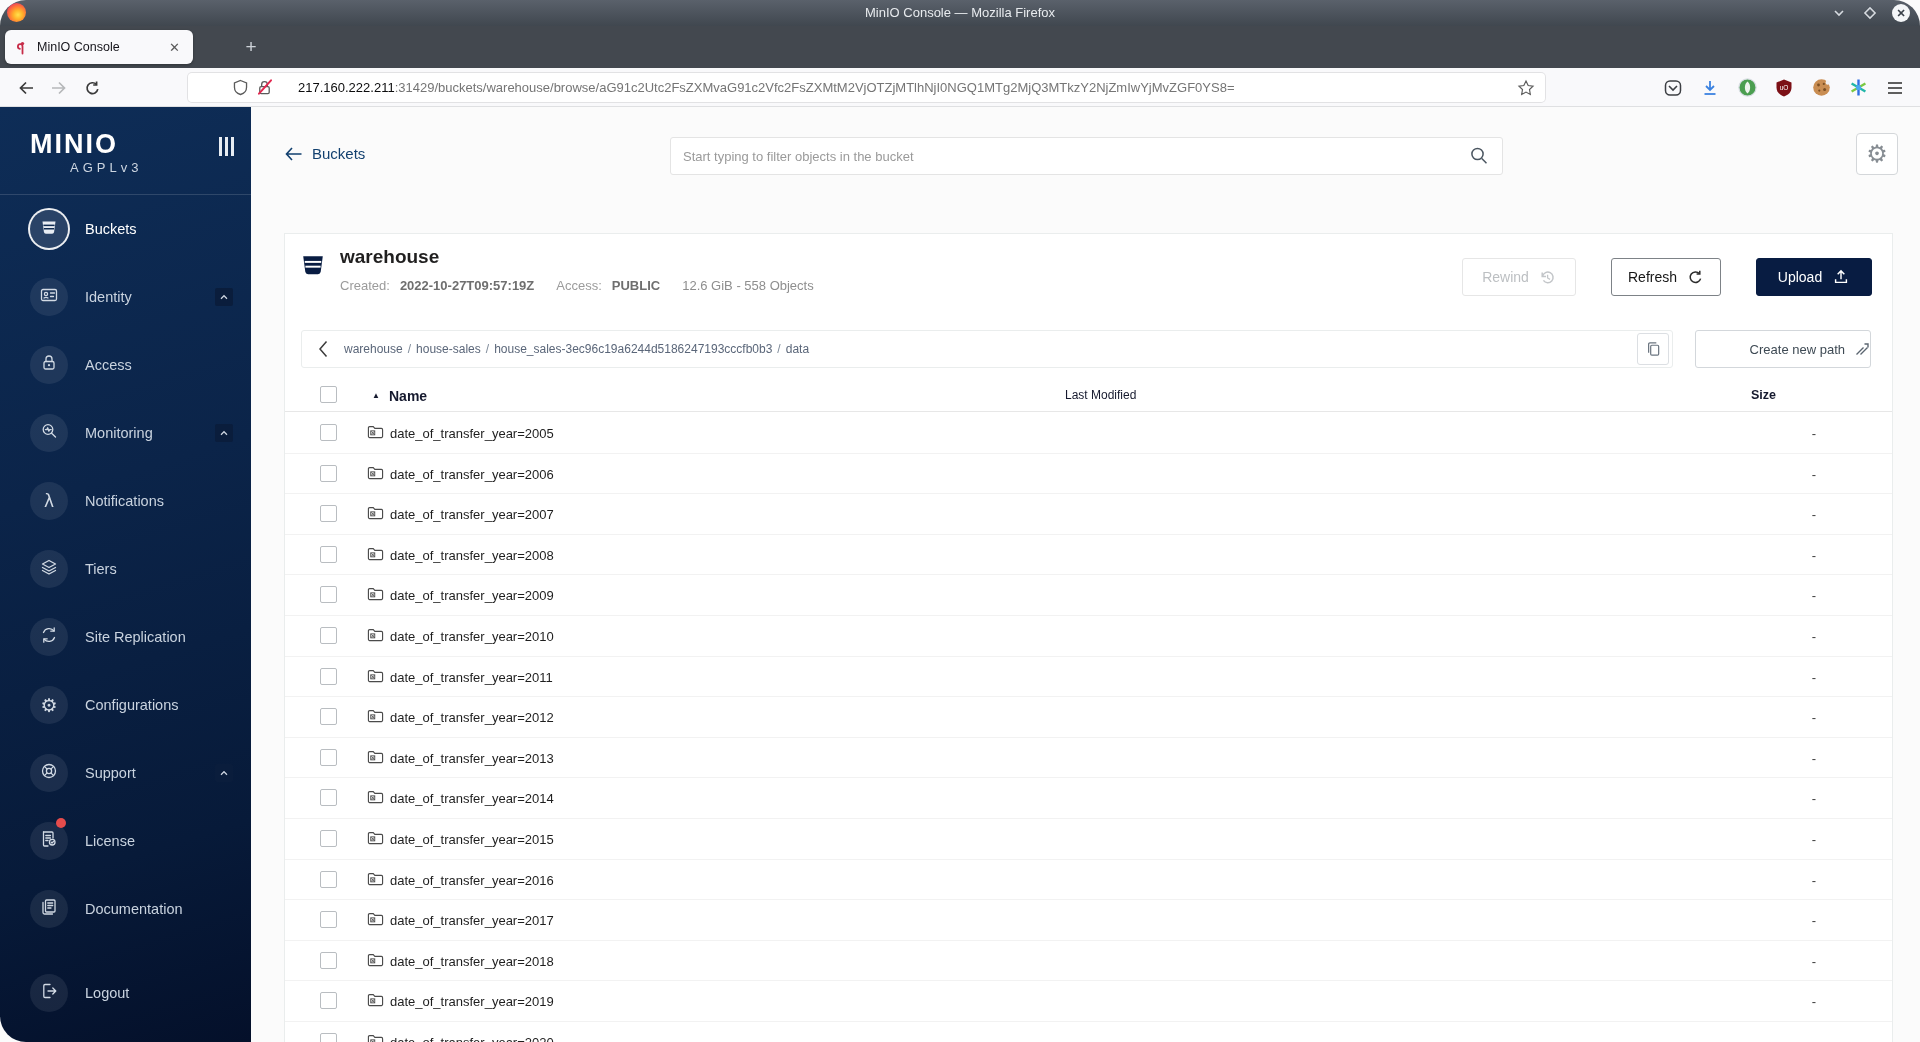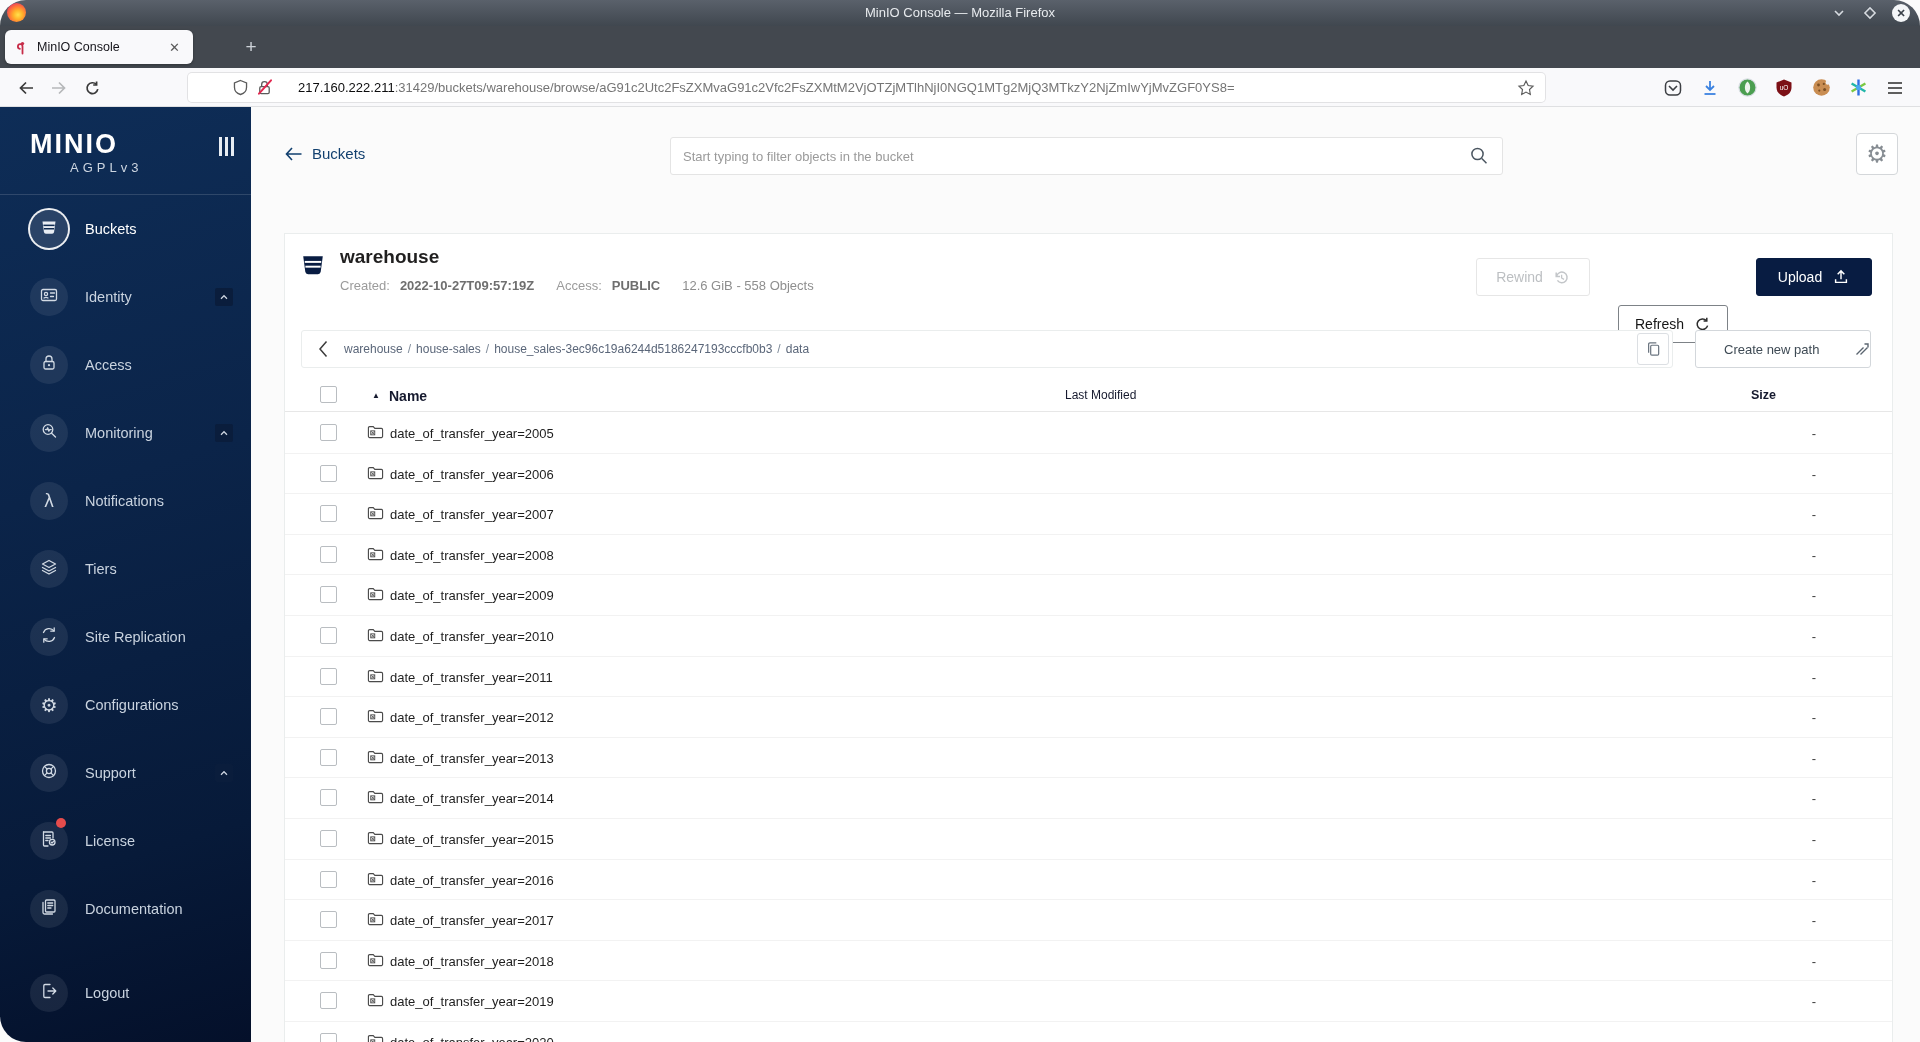--- a/index.html
+++ b/index.html
@@ -77,36 +77,36 @@
     border:1px solid #d4d7da; border-radius:4px; display:flex; align-items:center; justify-content:center;
     font-size:24px; color:#878d93; font-family:"DejaVu Sans",sans-serif; cursor:pointer; }
 
   .card { position:absolute; left:33px; right:27px; top:126px; bottom:-20px; background:#fff; border:1px solid #eaeded; }
 
   .bucket-icon { position:absolute; left:16px; top:18px; }
   .bucket-title { position:absolute; left:55px; top:12px; font-size:19px; font-weight:600; color:#201f1f; }
   .bucket-meta { position:absolute; left:55px; top:44px; font-size:13px; color:#9b9b9b; display:flex; gap:10px; white-space:nowrap; }
   .meta-val { color:#6f6f6f; font-weight:700; }
   .meta-usage { color:#8e8e8e; margin-left:12px; }
-  .head-actions { position:absolute; right:20px; top:24px; display:flex; gap:28px; }
+  .head-actions { position:absolute; right:20px; top:24px; display:flex; gap:35px; }
   .btn { height:38px; border-radius:3px; font-size:14px; display:flex; align-items:center; justify-content:center; gap:10px; cursor:pointer; background:#fff; }
   .btn-rewind { width:114px; border:1px solid #e6e6e6; color:#bcbfc2; }
-  .btn-refresh { width:110px; border:1px solid #7d8setContentType287; border:1px solid #7d8287; color:#161616;margin-top:47px; }
+  .btn-refresh { width:110px; border:1px solid #7d8setContentType287; border:1px solid #7d8287; color:#161616; }
   .btn-upload { width:116px; border:1px solid #081c42; background:#081c42; color:#fff; }
 
   .browse-row { position:absolute; left:16px; right:21px; top:95px; height:40px; display:flex; align-items:center; }
   .crumb-box { flex:1; height:38px; background:#fff; border:1px solid #eaeded; border-radius:3px;
     display:flex; align-items:center; padding-right:3px; }
   .crumb-back { width:42px; display:flex; align-items:center; justify-content:center; cursor:pointer; }
   .crumbs { flex:1; font-size:12px; color:#5a6679; white-space:nowrap; overflow:hidden; }
   .crumbs .sep { margin:0 5px; color:#7e8a99; }
   .copy-btn { width:32px; height:32px; border:1px solid #dcdfe3; border-radius:3px; background:#fff;
     display:flex; align-items:center; justify-content:center; cursor:pointer; }
   .create-path-btn { width:176px; height:38px; margin-left:22px; background:#fff; border:1px solid #d3d7db;
-    border-radius:3px; color:#3e4a54; font-size:13px; display:flex; align-items:center; justify-content:space-between; gap:9px; cursor:pointer;padding-left:28px; }
+    border-radius:3px; color:#3e4a54; font-size:13px; display:flex; align-items:center; justify-content:flex-end; gap:9px; cursor:pointer;padding-left:28px; }
 
   .table-head { position:absolute; top:147px; left:0; right:0; height:31px; border-bottom:1px solid #e7e7e7; }
   .th-name { position:absolute; left:104px; top:7px; font-size:14px; font-weight:700; color:#15192e; }
   .sort-tri { position:absolute; left:87px; top:10px; font-size:8px; color:#15192e; }
   .th-lm { position:absolute; left:780px; top:7px; font-size:12px; font-weight:400; color:#15192e; }
   .th-size { position:absolute; right:116px; top:7px; font-size:12.5px; font-weight:700; color:#15192e; }
 
   .checkbox { width:17px; height:17px; border:1px solid #b9bdc1; border-radius:2px; background:#fff; cursor:pointer; }
   .head-check { position:absolute; left:35px; top:5px; }
 

